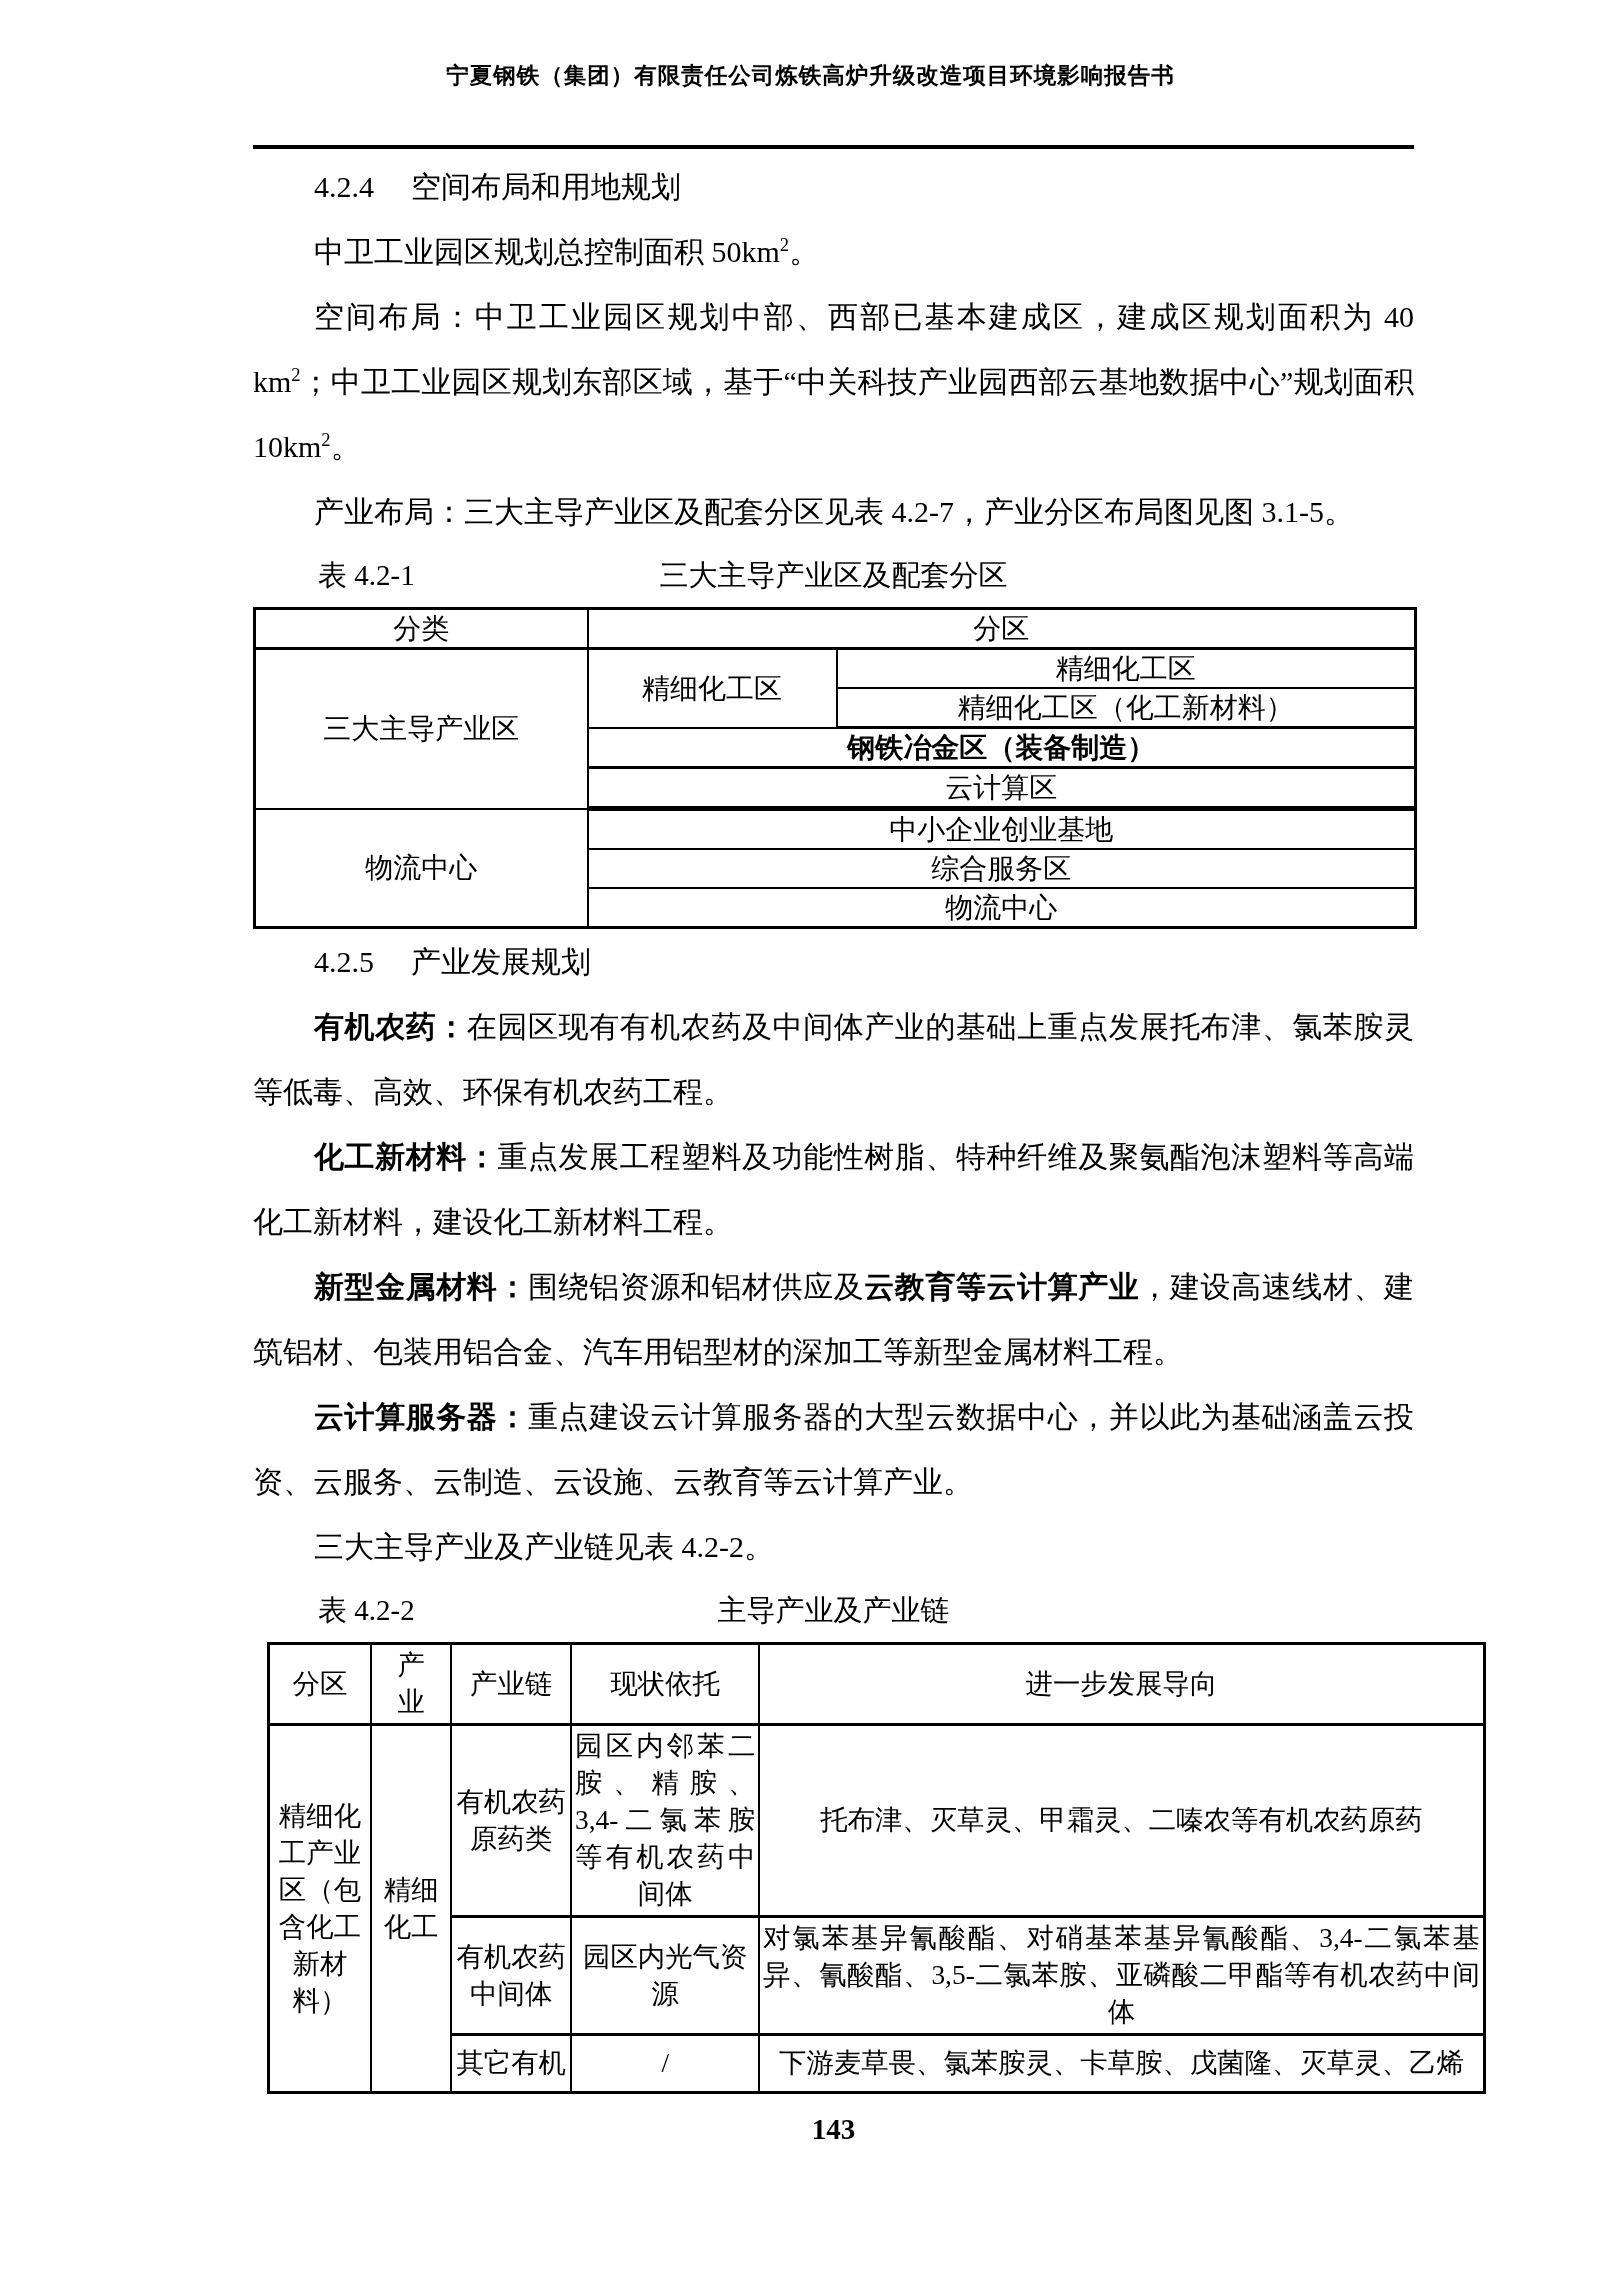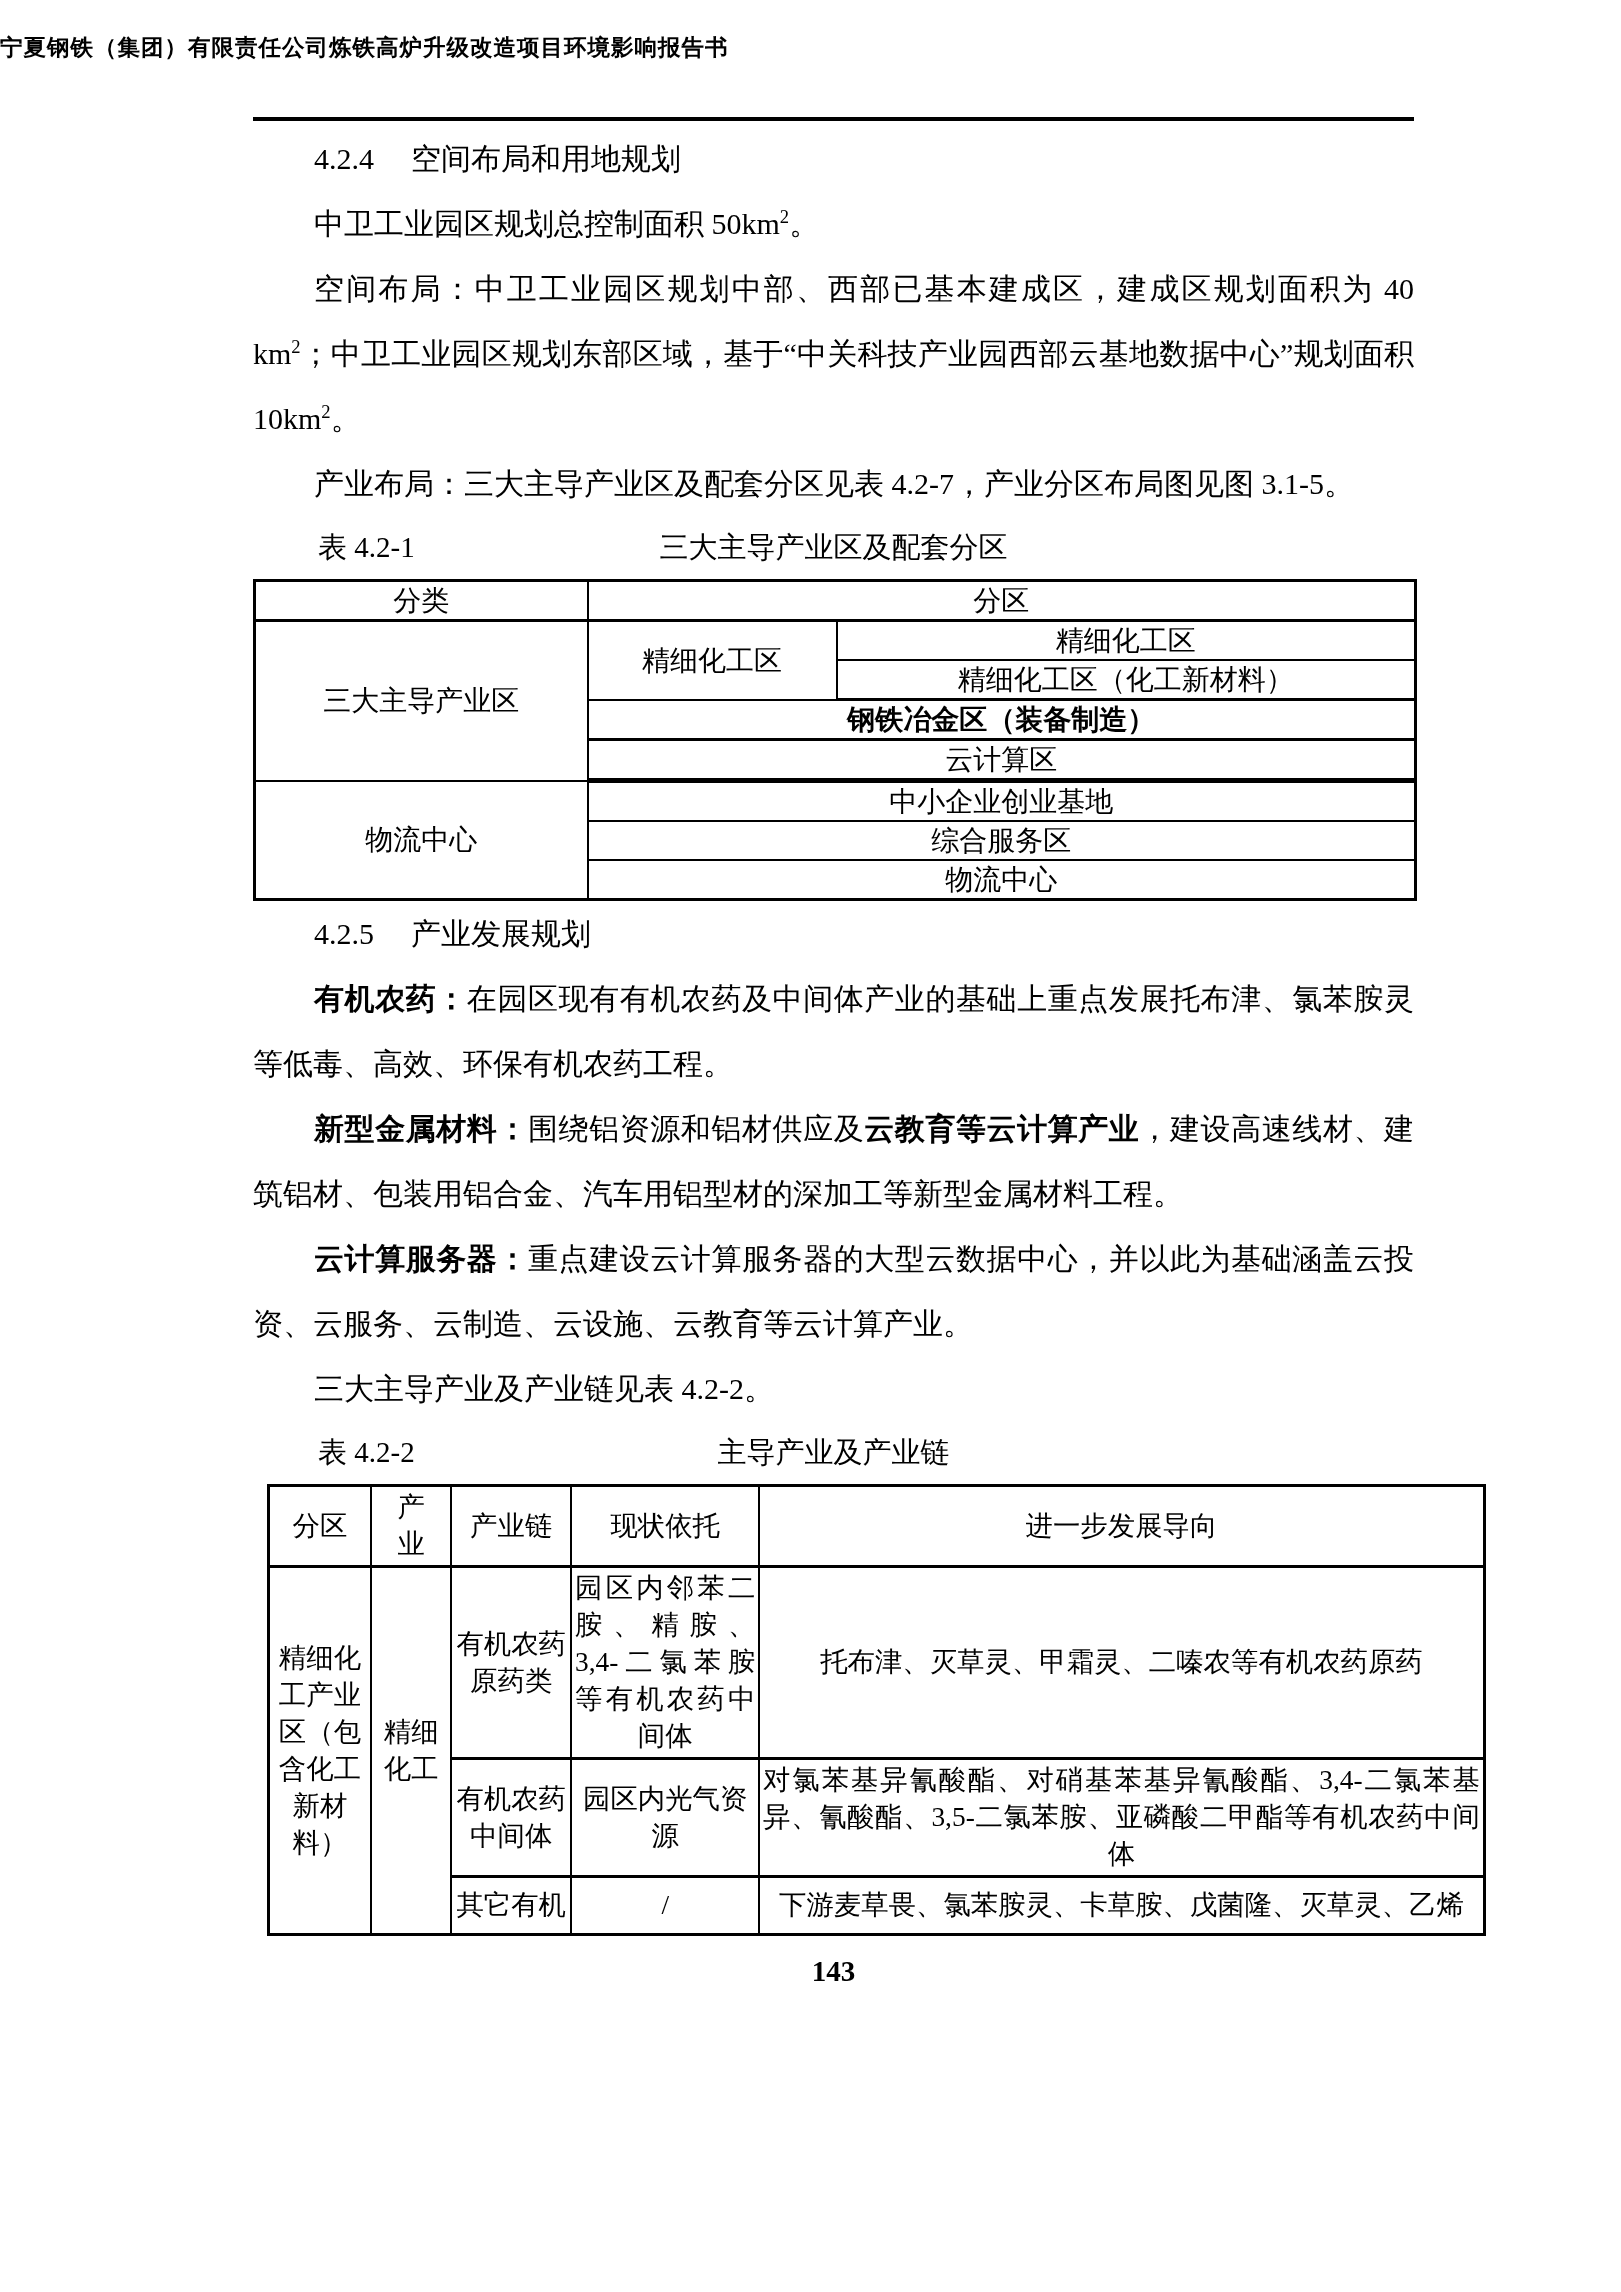--- a/index.html
+++ b/index.html
@@ -7,22 +7,22 @@
     position: relative;
     width: 1621px;
     height: 2293px;
     margin: 0 auto;
     background: #ffffff;
     font-family: "Liberation Serif", "DejaVu Serif", serif;
     color: #000;
     overflow: hidden;
   }
   .doc-header {
-    padding-top: 33px;
-    text-align: left;
+    padding-top: 61px;
+    text-align: center;
   }
   .doc-header-title {
     font-size: 22.5px;
     font-weight: bold;
     letter-spacing: 1px;
     line-height: 29px;
   }
   .header-rule {
     margin: 55px 207px 0 253px;
     border-top: 4.9px solid #000;
@@ -179,20 +179,23 @@
       </table>
 
     <div class="h3">
       <span class="h-num">4.2.5</span><span class="h-title">产业发展规划</span>
     </div>
 
     <p class="para">
       <span class="lead-bold">有机农药：</span><span>在园区现有有机农药及中间体产业的基础上重点发展托布津、氯苯胺灵等低毒、高效、环保有机农药工程。</span>
     </p>
 
+    <p class="para">
+      <span class="lead-bold">化工新材料：</span><span>重点发展工程塑料及功能性树脂、特种纤维及聚氨酯泡沫塑料等高端化工新材料，建设化工新材料工程。</span>
+    </p>
 
     <p class="para">
       <span class="lead-bold">新型金属材料：</span><span>围绕铝资源和铝材供应及</span><span class="lead-bold">云教育等云计算产业</span><span>，建设高速线材、建筑铝材、包装用铝合金、汽车用铝型材的深加工等新型金属材料工程。</span>
     </p>
 
     <p class="para">
       <span class="lead-bold">云计算服务器：</span><span>重点建设云计算服务器的大型云数据中心，并以此为基础涵盖云投资、云服务、云制造、云设施、云教育等云计算产业。</span>
     </p>
 
     <p class="para">

